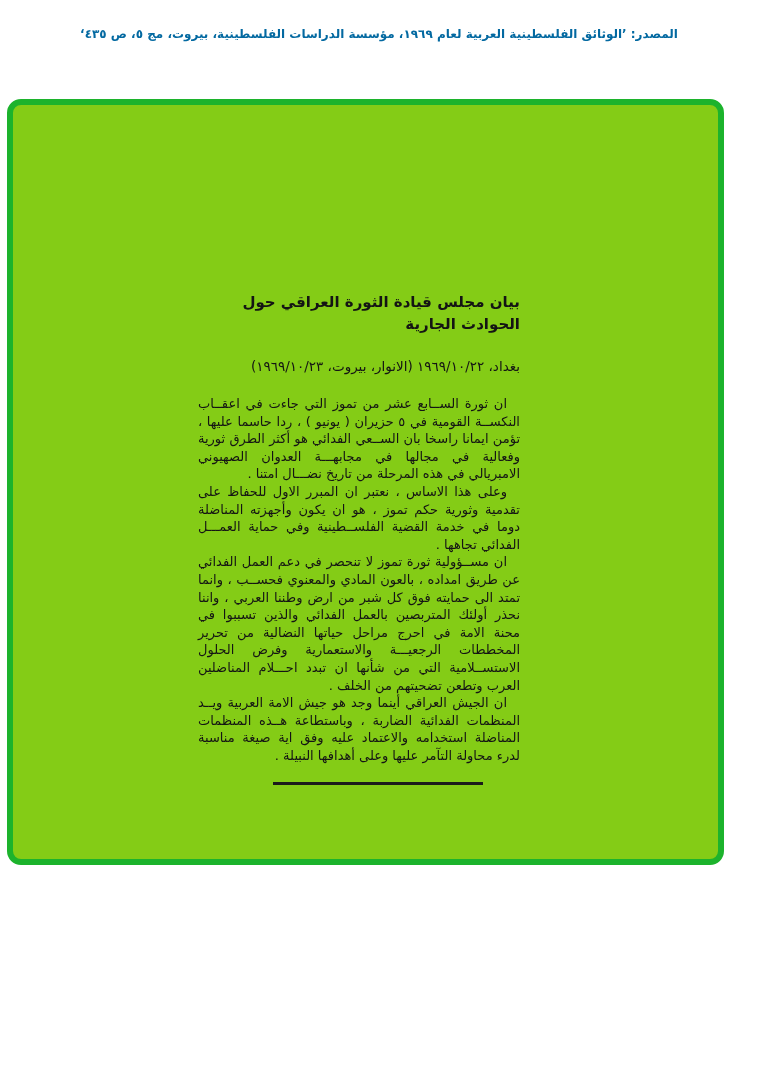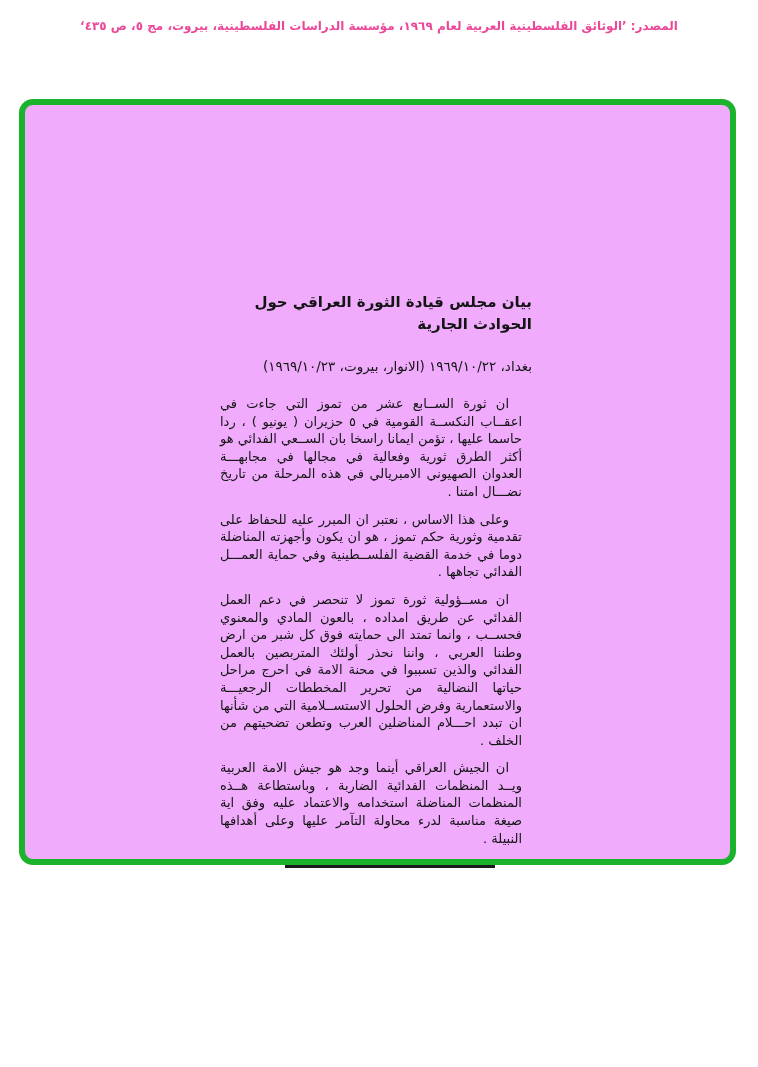--- a/index.html
+++ b/index.html
@@ -6,34 +6,34 @@
     --frame_green:#1cb32c;
     --ink:#161616;
   }
   html,body{margin:0;padding:0;}
   body{
     width:758px;height:1067px;position:relative;background:#ffffff;
     font-family:"DejaVu Sans",sans-serif;color:var(--ink);overflow:hidden;
   }
   .top-header{direction:rtl;text-align:center;padding-top:18px;}
   .header-title{font-weight:bold;font-size:17px;line-height:22px;color:#000;}
-  .header-source{font-weight:bold;font-size:12px;line-height:16px;color:#ec4899;}
+  .header-source{font-weight:bold;font-size:12px;line-height:16px;margin-top:8px;color:#0369a1;}
   .frame{
-    position:absolute;left:19px;top:99px;width:717px;height:766px;
+    position:absolute;left:7px;top:99px;width:717px;height:766px;
     box-sizing:border-box;border:6px solid var(--frame_green);
-    border-radius:14px;background:#f0abfc;
+    border-radius:14px;background:#84cc16;
   }
   .doc{
     position:absolute;left:185px;top:186px;width:322px;
     direction:rtl;color:#141414;
   }
   .doc-title{font-size:15px;font-weight:bold;line-height:22px;text-align:right;margin:0 0 22px 0;}
   .dateline{font-size:13.5px;line-height:18px;text-align:right;margin:16px 0 20px 0;}
   .para{
-    font-size:13px;line-height:17.6px;margin:10px;
+    font-size:13px;line-height:17.6px;margin:0;
     text-align:justify;text-align-last:right;text-indent:13px;
   }
   .rule{
     width:210px;height:0;border-top:3px solid #1b1b1b;
     margin:18px 37px 0 75px;
   }
 </style>
 </head>
 <body>
 
@@ -41,18 +41,18 @@
   <div class="header-source">المصدر: ’الوثائق الفلسطينية العربية لعام ١٩٦٩، مؤسسة الدراسات الفلسطينية، بيروت، مج ٥، ص ٤٣٥‘</div>
 </header>
 
 <div class="frame">
   <div class="doc">
     <h2 class="doc-title">
       <div>بيان مجلس قيادة الثورة العراقي حول الحوادث الجارية</div>
     </h2>
     <div class="dateline">بغداد، ١٩٦٩/١٠/٢٢ (الانوار، بيروت، ١٩٦٩/١٠/٢٣)</div>
     <p class="para">ان ثورة الســابع عشر من تموز التي جاءت في اعقــاب النكســة القومية في ٥ حزيران ( يونيو ) ، ردا حاسما عليها ، تؤمن ايمانا راسخا بان الســعي الفدائي هو أكثر الطرق ثورية وفعالية في مجالها في مجابهـــة العدوان الصهيوني الامبريالي في هذه المرحلة من تاريخ نضـــال امتنا .</p>
-    <p class="para">وعلى هذا الاساس ، نعتبر ان المبرر عليه للحفاظ على تقدمية وثورية حكم تموز ، هو ان يكون وأجهزته المناضلة دوما في خدمة القضية الفلســطينية وفي حماية العمـــل الفدائي تجاهها .</p>
+    <p class="para">وعلى هذا الاساس ، نعتبر ان المبرر الاول للحفاظ على تقدمية وثورية حكم تموز ، هو ان يكون وأجهزته المناضلة دوما في خدمة القضية الفلســطينية وفي حماية العمـــل الفدائي تجاهها .</p>
     <p class="para">ان مســؤولية ثورة تموز لا تنحصر في دعم العمل الفدائي عن طريق امداده ، بالعون المادي والمعنوي فحســب ، وانما تمتد الى حمايته فوق كل شبر من ارض وطننا العربي ، واننا نحذر أولئك المتربصين بالعمل الفدائي والذين تسببوا في محنة الامة في احرج مراحل حياتها النضالية من تحرير المخططات الرجعيـــة والاستعمارية وفرض الحلول الاستســلامية التي من شأنها ان تبدد احـــلام المناضلين العرب وتطعن تضحيتهم من الخلف .</p>
     <p class="para">ان الجيش العراقي أينما وجد هو جيش الامة العربية ويــد المنظمات الفدائية الضاربة ، وباستطاعة هــذه المنظمات المناضلة استخدامه والاعتماد عليه وفق اية صيغة مناسبة لدرء محاولة التآمر عليها وعلى أهدافها النبيلة .</p>
     <div class="rule"></div>
   </div>
 </div>
 
 </body></html>

